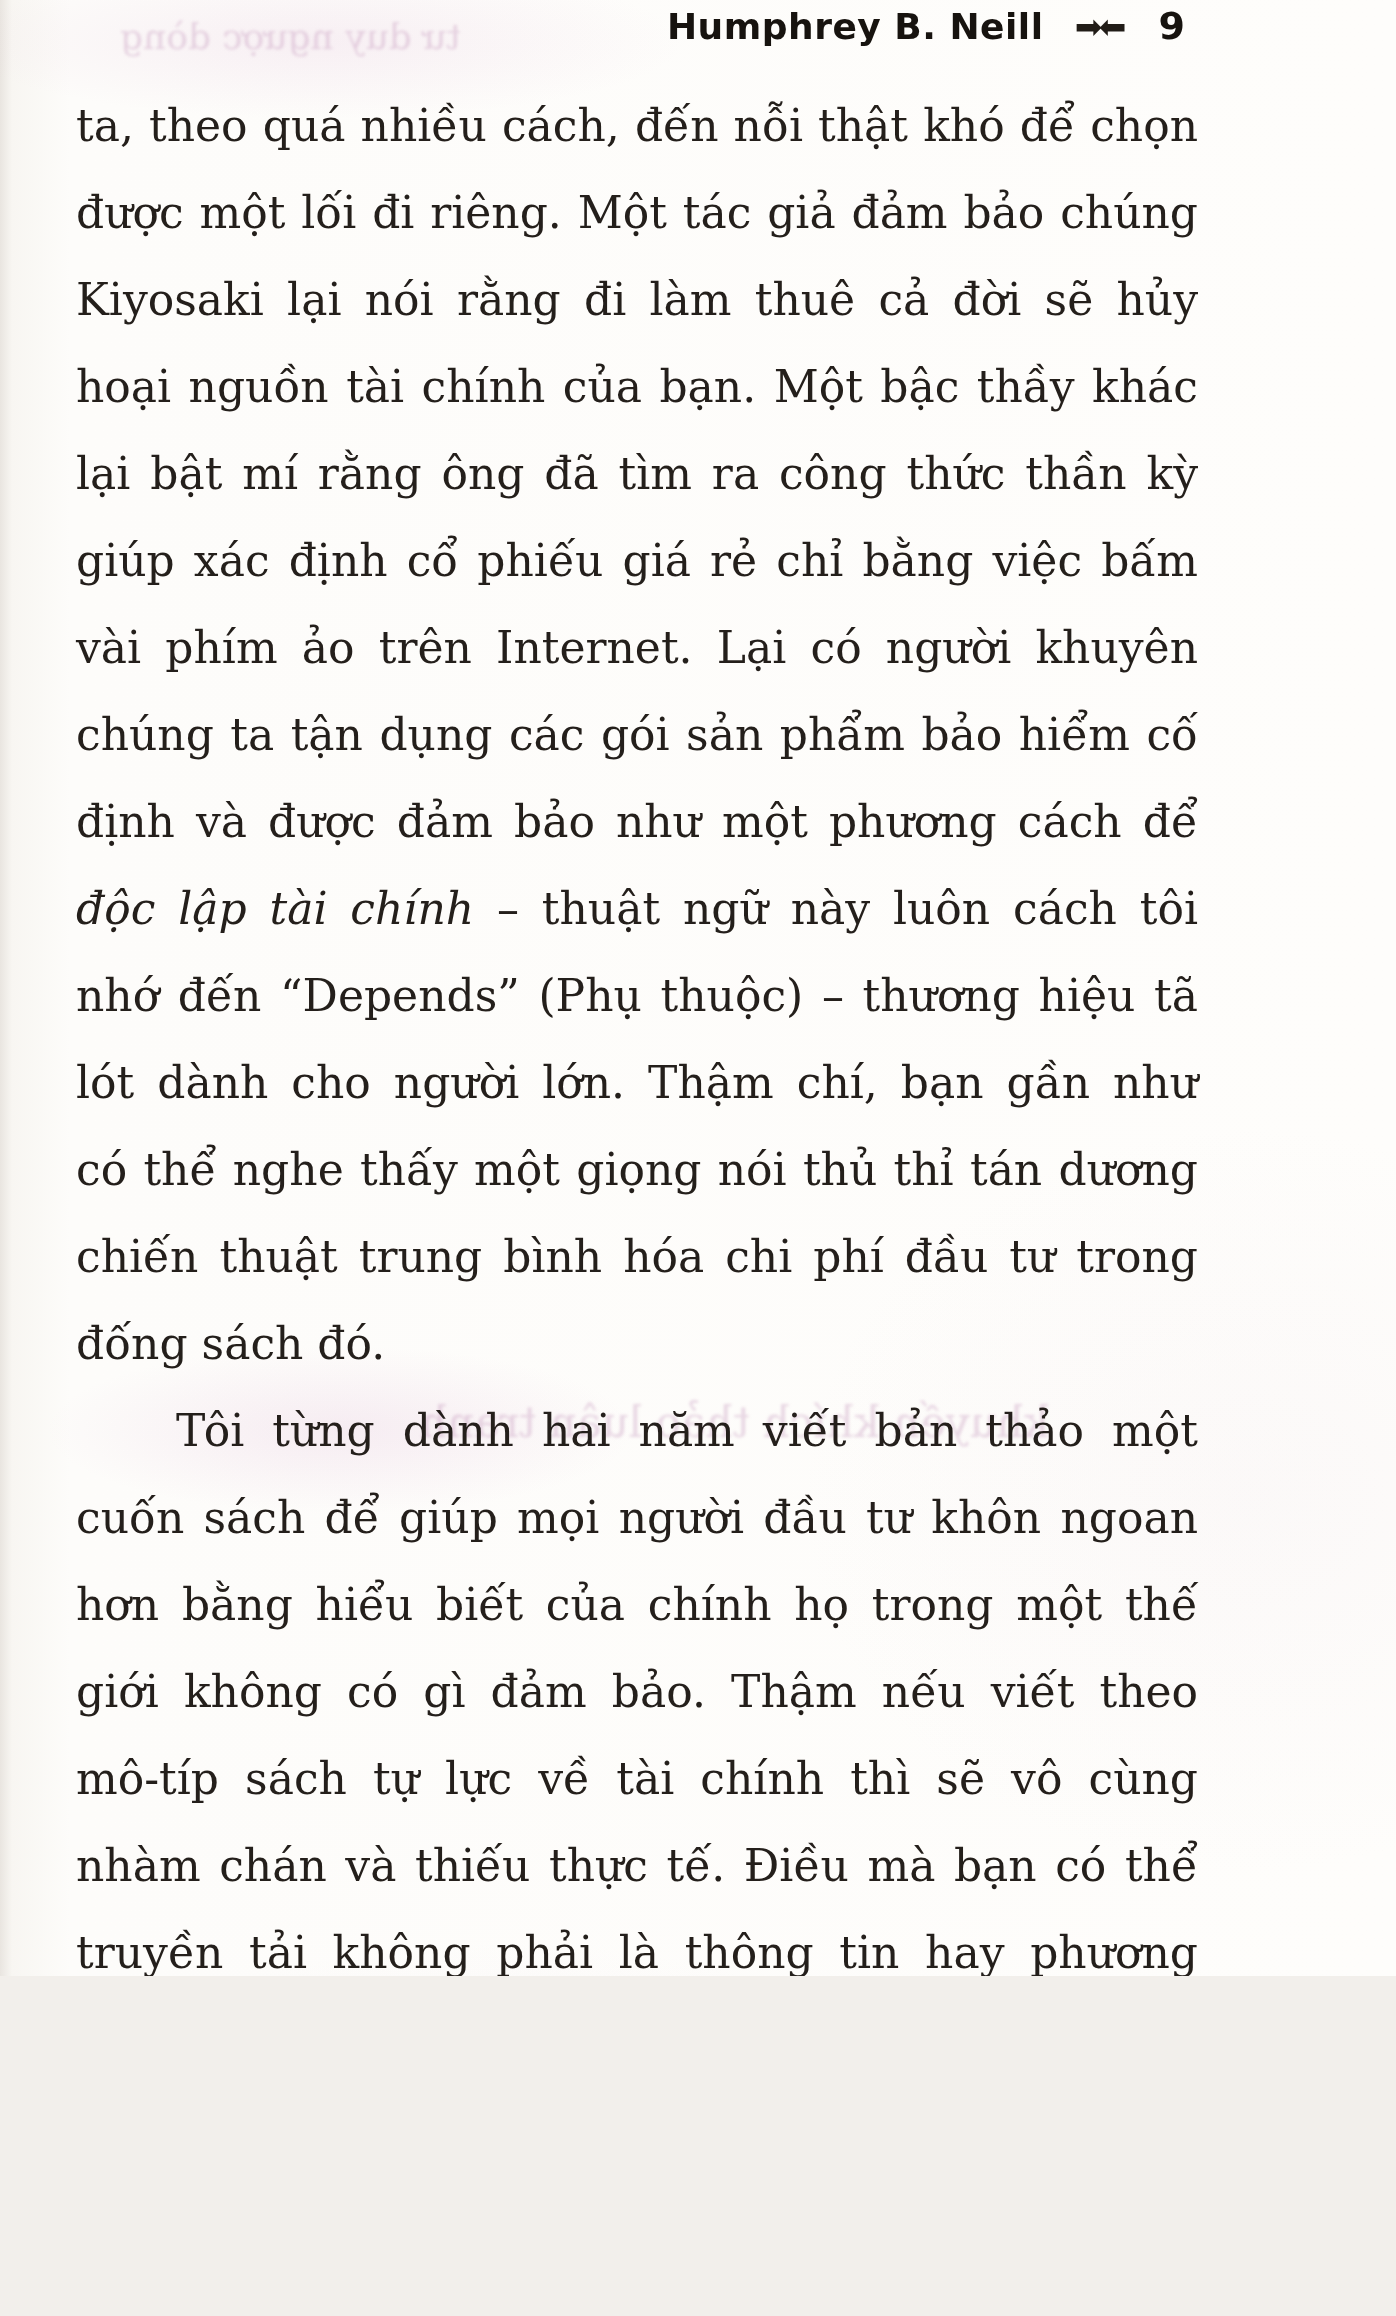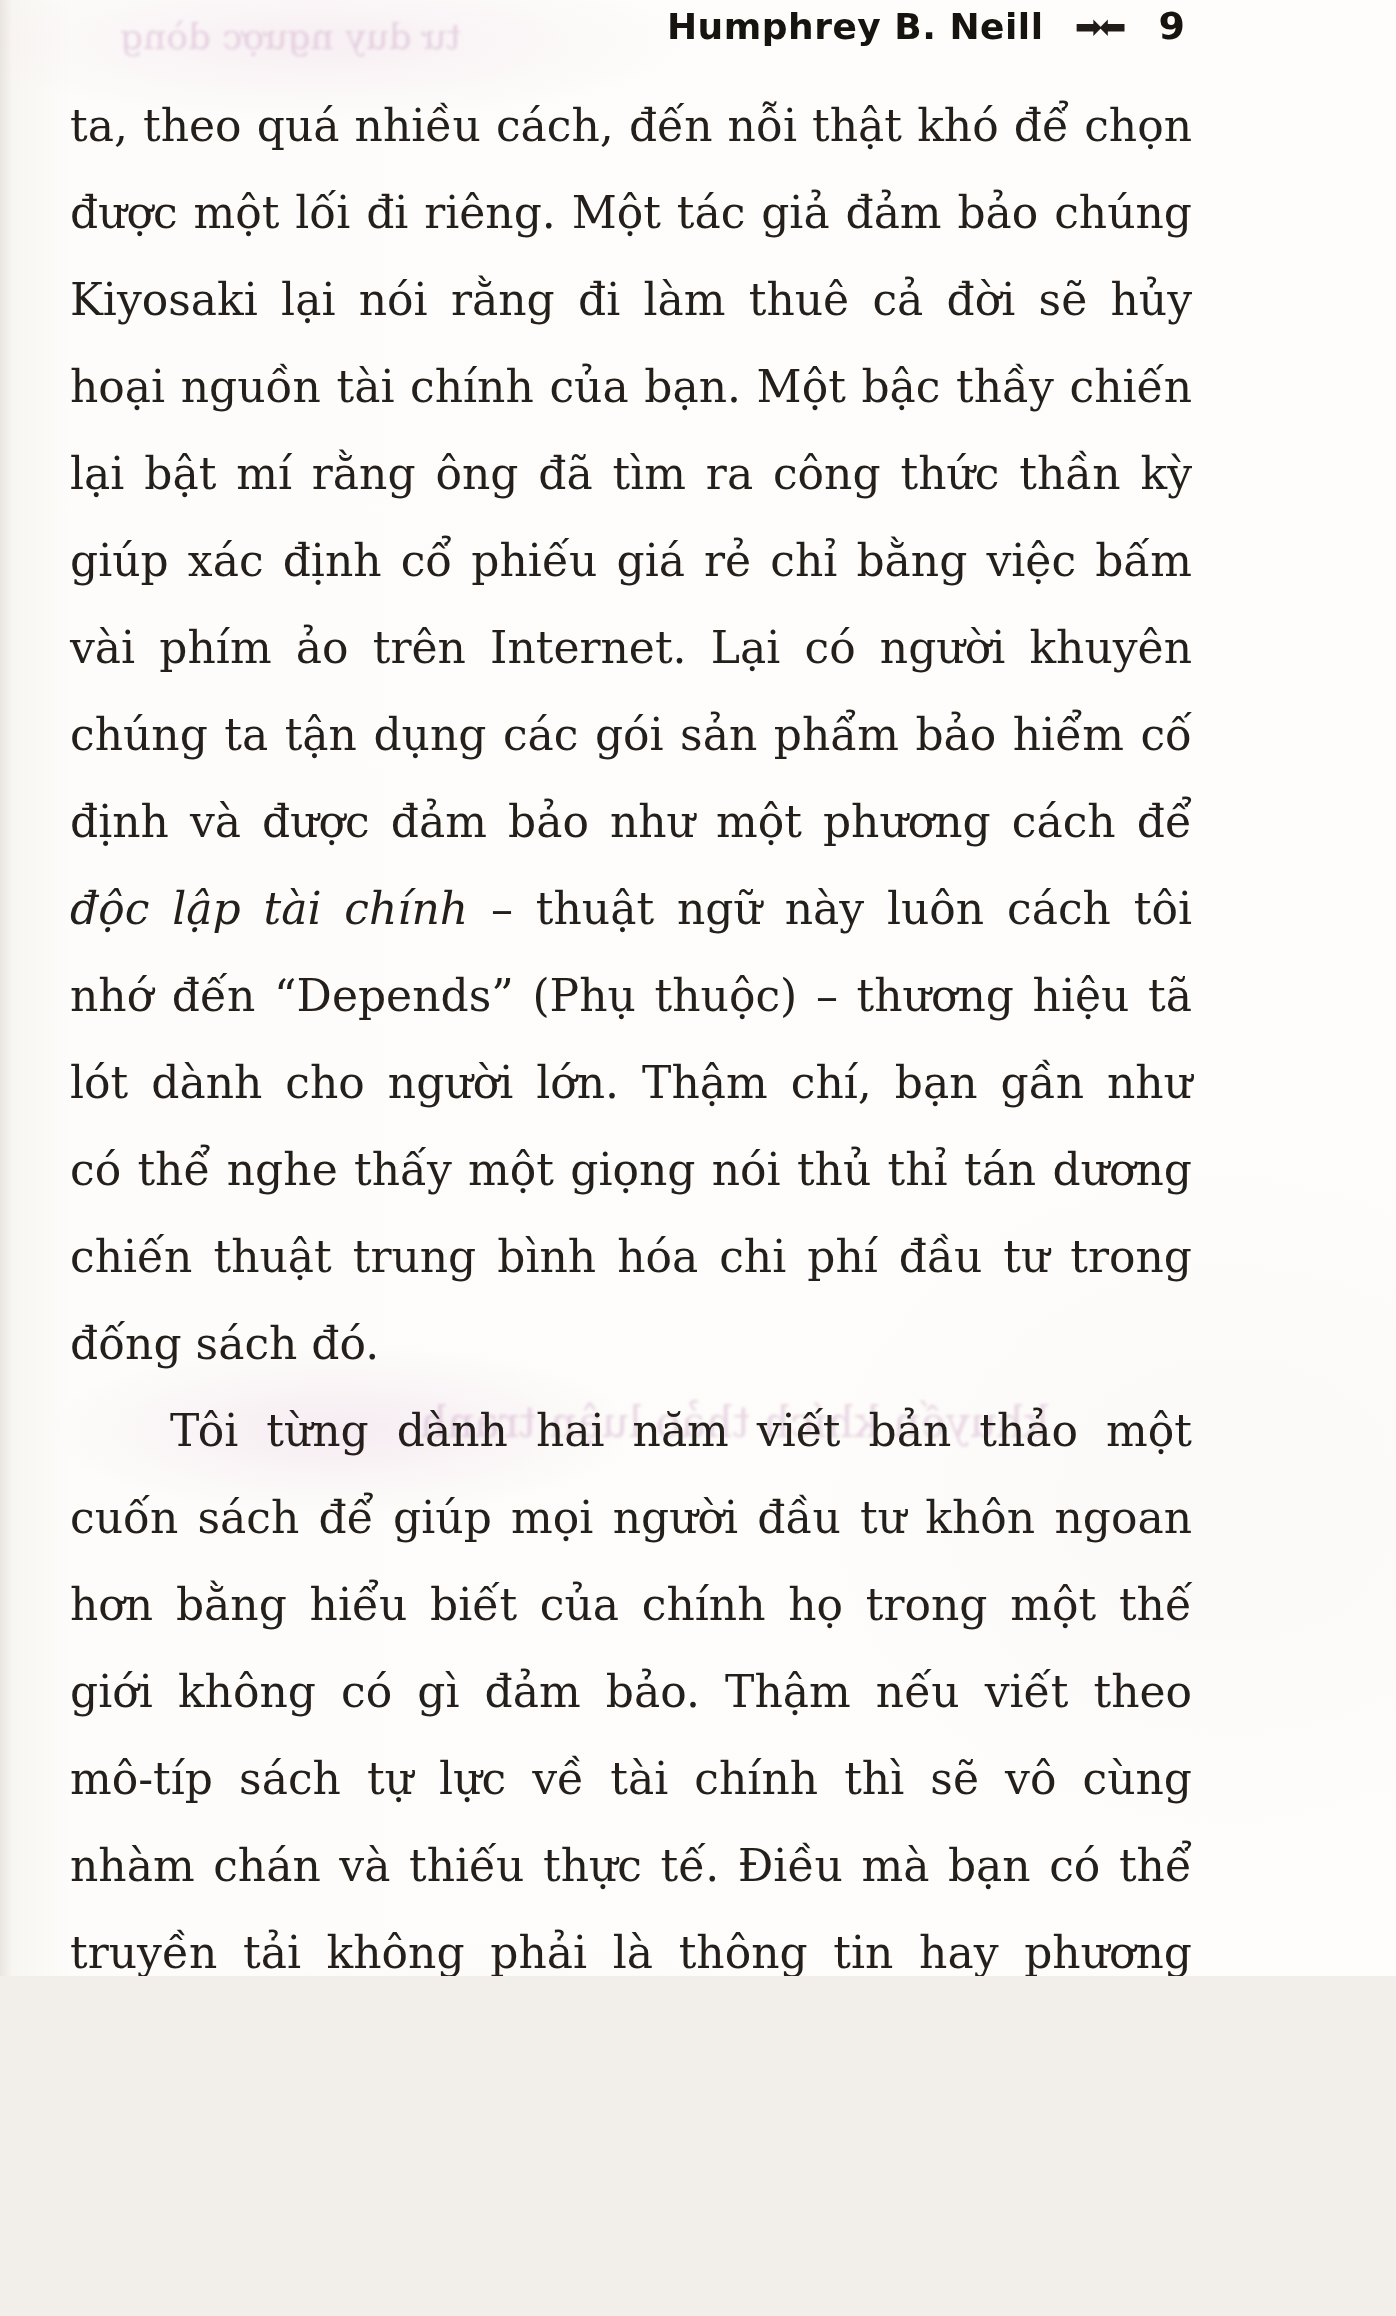--- a/index.html
+++ b/index.html
@@ -23,21 +23,21 @@
     text-align:right; white-space:nowrap;
     font-family:"DejaVu Sans", "Liberation Sans", sans-serif;
     color:#17130f;
   }
   .running-title { font-size:36px; font-weight:600; letter-spacing:0.5px; }
   .arrows { display:inline-block; margin-left:26px; font-size:33px; letter-spacing:-7px; vertical-align:1px; color:#211c17; }
   .arrows span { display:inline-block; }
   .page-number { display:inline-block; margin-left:34px; font-size:38px; font-weight:700; }
   
   .body-text {
-    position:absolute; left:70px; top:82px; width:1122px;
+    position:absolute; left:76px; top:82px; width:1122px;
     font-size:44px; color:#241f1b;
   }
   .line {
     height:87px; line-height:87px;
     text-align:justify; text-align-last:justify;
   }
   .line.no-justify { text-align:right; text-align-last:left; }
   .line.indent { text-indent:100px; }
   .line em { font-style:italic; }
   
@@ -65,21 +65,21 @@
       <span>➡</span>
       <span>⬅</span>
     </span>
     <span class="page-number">9</span>
   </div>
 
   <div class="body-text">
       <div class="line"><span>ta, theo quá nhiều cách, đến nỗi thật khó để chọn</span></div>
       <div class="line"><span>được một lối đi riêng. Một tác giả đảm bảo chúng</span></div>
       <div class="line"><span>Kiyosaki lại nói rằng đi làm thuê cả đời sẽ hủy</span></div>
-      <div class="line"><span>hoại nguồn tài chính của bạn. Một bậc thầy chiến</span></div>
+      <div class="line"><span>hoại nguồn tài chính của bạn. Một bậc thầy khác</span></div>
       <div class="line"><span>lại bật mí rằng ông đã tìm ra công thức thần kỳ</span></div>
       <div class="line"><span>giúp xác định cổ phiếu giá rẻ chỉ bằng việc bấm</span></div>
       <div class="line"><span>vài phím ảo trên Internet. Lại có người khuyên</span></div>
       <div class="line"><span>chúng ta tận dụng các gói sản phẩm bảo hiểm cố</span></div>
       <div class="line"><span>định và được đảm bảo như một phương cách để</span></div>
       <div class="line"><em>độc lập tài chính</em><span> – thuật ngữ này luôn cách tôi</span></div>
       <div class="line"><span>nhớ đến “Depends” (Phụ thuộc) – thương hiệu tã</span></div>
       <div class="line"><span>lót dành cho người lớn. Thậm chí, bạn gần như</span></div>
       <div class="line"><span>có thể nghe thấy một giọng nói thủ thỉ tán dương</span></div>
       <div class="line"><span>chiến thuật trung bình hóa chi phí đầu tư trong</span></div>

